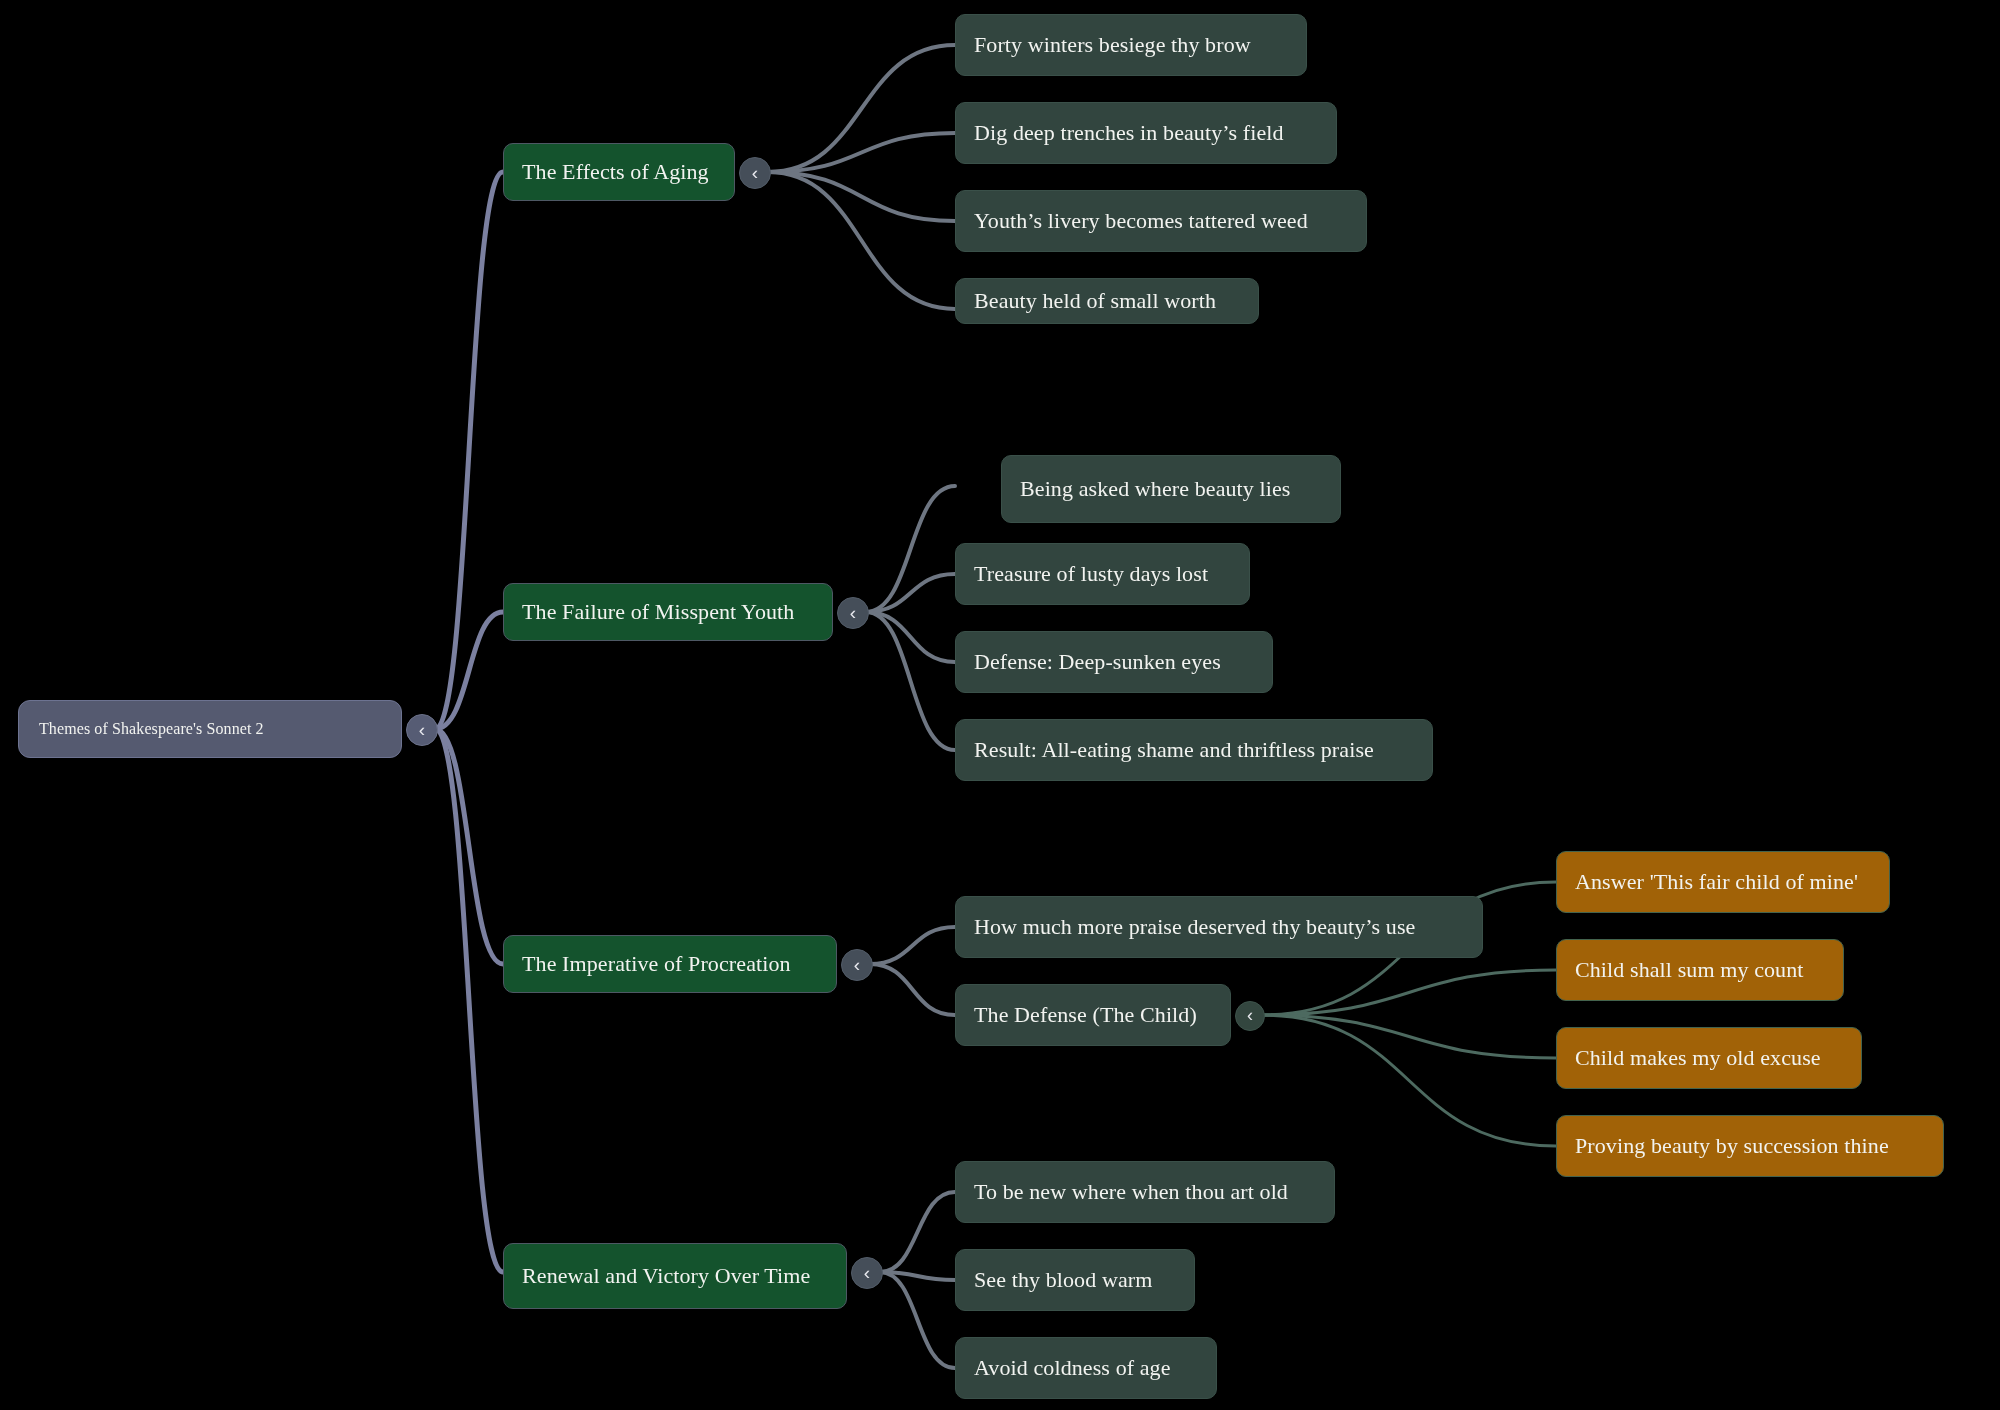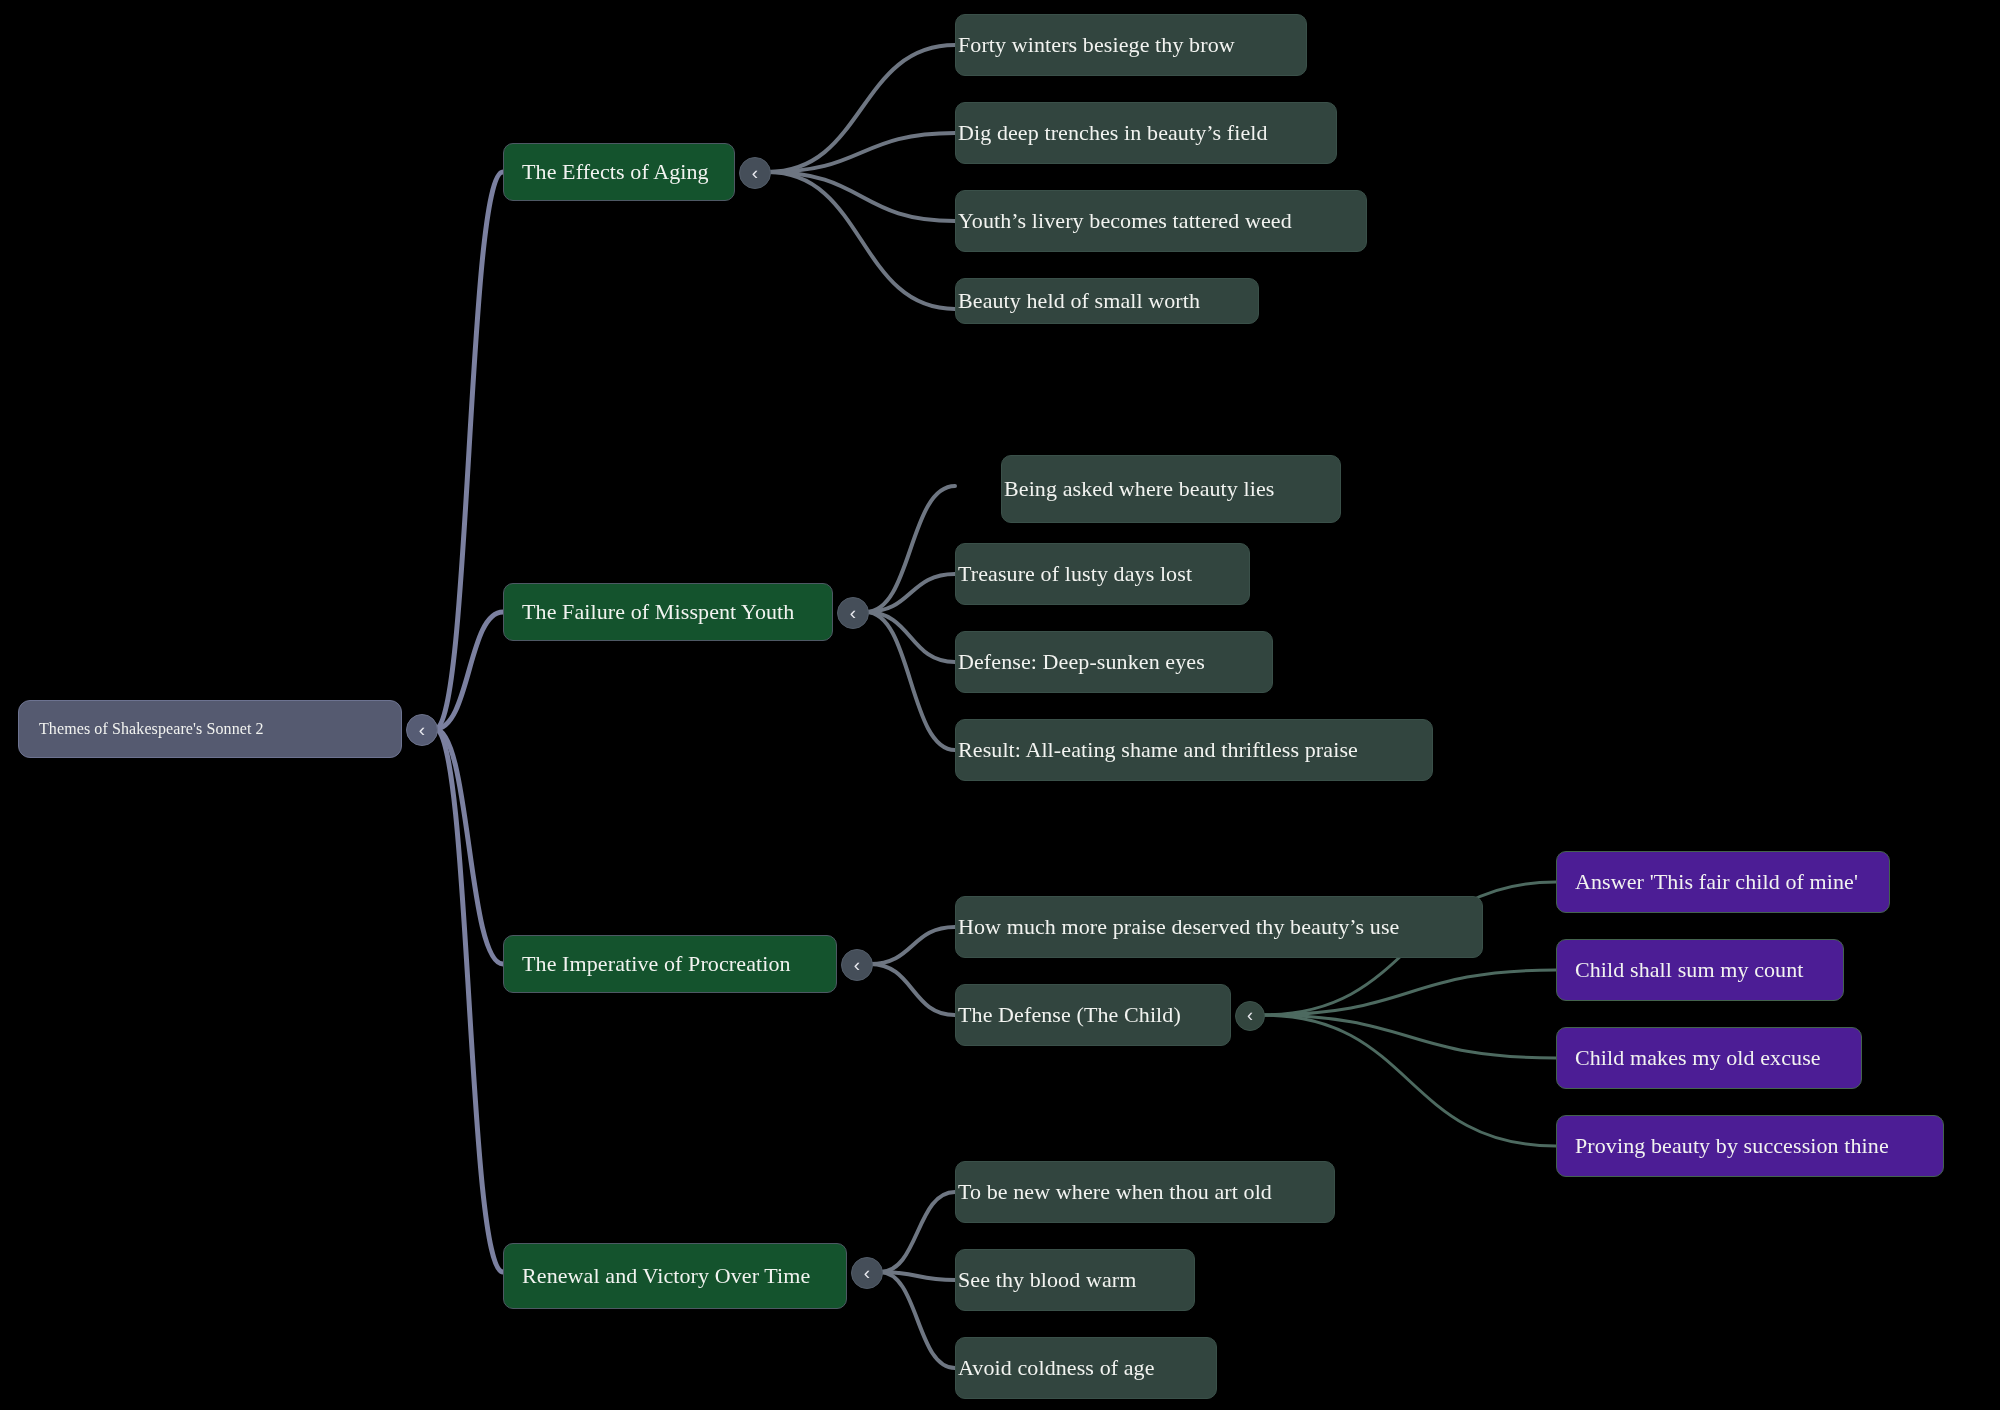--- a/index.html
+++ b/index.html
@@ -30,25 +30,25 @@
   }
   .node-l1{
     background:#14532d;
     border:1px solid #4e5864;
     padding:0 18px;
     font-size:22px;
   }
   .node-l2{
     background:#32453f;
     border:1px solid #3a5049;
-    padding:0 2px;
+    padding:0 18px;
     font-size:22px;
   }
   .node-l3{
-    background:#4c1d95;
+    background:#a16207;
     border:1px solid #44634d;
     padding:0 18px;
     font-size:22px;
   }
   .toggle{
     position:absolute;
     border-radius:50%;
     display:flex;align-items:center;justify-content:center;
     color:#e8e9ee;
     font-family:"Liberation Sans","DejaVu Sans",sans-serif;

